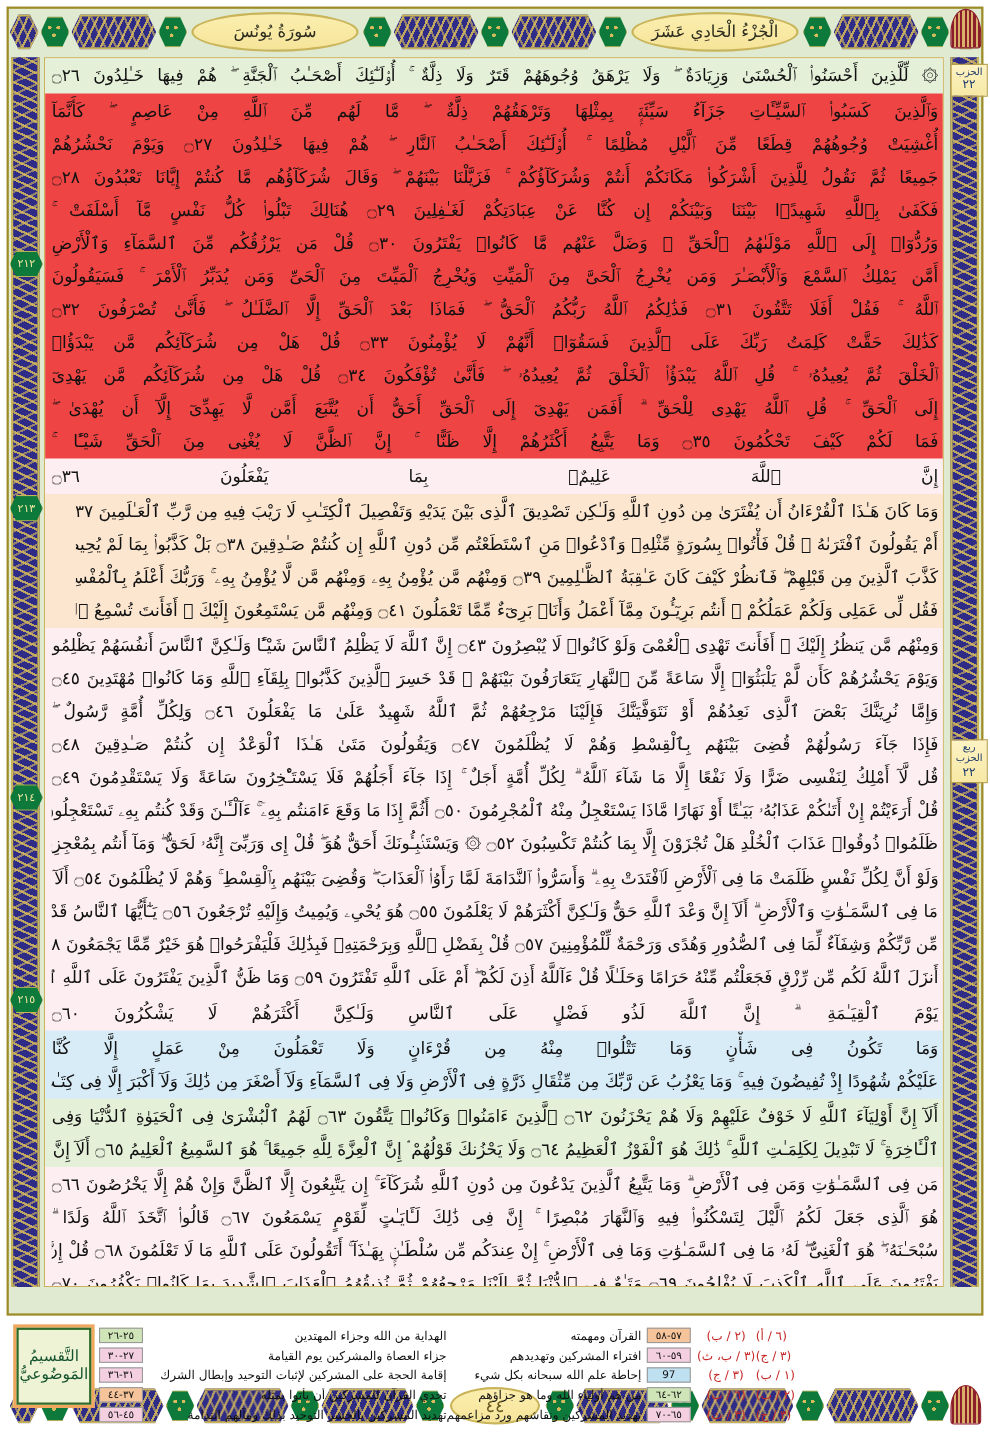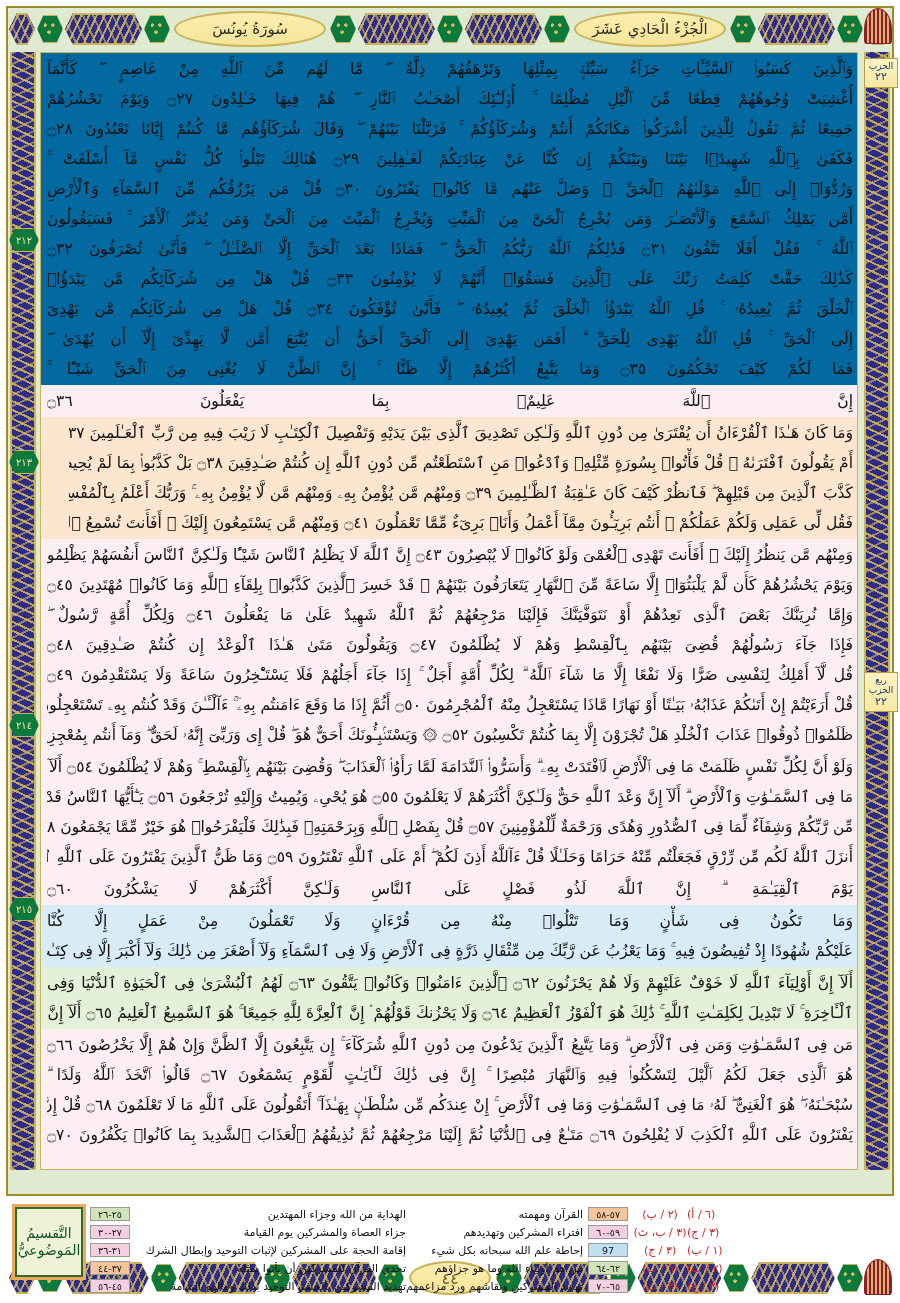--- a/index.html
+++ b/index.html
@@ -339,21 +339,24 @@
 
   <div class="corner-medallion">
     <div class="dome"></div>
   </div>
   <div class="corner-medallion bottom">
     <div class="dome"></div>
   </div>
 
   <div class="frame-inner-bg">
     <div class="text-area" id="text-area">
-        <div class="band" style="background: #0369a1;">
+        <div class="band" style="background: rgb(228, 240, 216);">
+          <div class="qline">۞ لِّلَّذِينَ أَحْسَنُوا۟ ٱلْحُسْنَىٰ وَزِيَادَةٌ ۖ وَلَا يَرْهَقُ وُجُوهَهُمْ قَتَرٌ وَلَا ذِلَّةٌ ۚ أُو۟لَـٰٓئِكَ أَصْحَـٰبُ ٱلْجَنَّةِ ۖ هُمْ فِيهَا خَـٰلِدُونَ ۝٢٦</div>
+        </div>
+        <div class="band" style="background: #ef4444;">
           <div class="qline">وَٱلَّذِينَ كَسَبُوا۟ ٱلسَّيِّـَٔاتِ جَزَآءُ سَيِّئَةٍۭ بِمِثْلِهَا وَتَرْهَقُهُمْ ذِلَّةٌ ۖ مَّا لَهُم مِّنَ ٱللَّهِ مِنْ عَاصِمٍ ۖ كَأَنَّمَآ</div>
           <div class="qline">أُغْشِيَتْ وُجُوهُهُمْ قِطَعًا مِّنَ ٱلَّيْلِ مُظْلِمًا ۚ أُو۟لَـٰٓئِكَ أَصْحَـٰبُ ٱلنَّارِ ۖ هُمْ فِيهَا خَـٰلِدُونَ ۝٢٧ وَيَوْمَ نَحْشُرُهُمْ</div>
           <div class="qline">جَمِيعًا ثُمَّ نَقُولُ لِلَّذِينَ أَشْرَكُوا۟ مَكَانَكُمْ أَنتُمْ وَشُرَكَآؤُكُمْ ۚ فَزَيَّلْنَا بَيْنَهُمْ ۖ وَقَالَ شُرَكَآؤُهُم مَّا كُنتُمْ إِيَّانَا تَعْبُدُونَ ۝٢٨</div>
           <div class="qline">فَكَفَىٰ بِٱللَّهِ شَهِيدًۢا بَيْنَنَا وَبَيْنَكُمْ إِن كُنَّا عَنْ عِبَادَتِكُمْ لَغَـٰفِلِينَ ۝٢٩ هُنَالِكَ تَبْلُوا۟ كُلُّ نَفْسٍ مَّآ أَسْلَفَتْ ۚ</div>
           <div class="qline">وَرُدُّوٓا۟ إِلَى ٱللَّهِ مَوْلَىٰهُمُ ٱلْحَقِّ ۖ وَضَلَّ عَنْهُم مَّا كَانُوا۟ يَفْتَرُونَ ۝٣٠ قُلْ مَن يَرْزُقُكُم مِّنَ ٱلسَّمَآءِ وَٱلْأَرْضِ</div>
           <div class="qline">أَمَّن يَمْلِكُ ٱلسَّمْعَ وَٱلْأَبْصَـٰرَ وَمَن يُخْرِجُ ٱلْحَىَّ مِنَ ٱلْمَيِّتِ وَيُخْرِجُ ٱلْمَيِّتَ مِنَ ٱلْحَىِّ وَمَن يُدَبِّرُ ٱلْأَمْرَ ۚ فَسَيَقُولُونَ</div>
           <div class="qline">ٱللَّهُ ۚ فَقُلْ أَفَلَا تَتَّقُونَ ۝٣١ فَذَٰلِكُمُ ٱللَّهُ رَبُّكُمُ ٱلْحَقُّ ۖ فَمَاذَا بَعْدَ ٱلْحَقِّ إِلَّا ٱلضَّلَـٰلُ ۖ فَأَنَّىٰ تُصْرَفُونَ ۝٣٢</div>
           <div class="qline">كَذَٰلِكَ حَقَّتْ كَلِمَتُ رَبِّكَ عَلَى ٱلَّذِينَ فَسَقُوٓا۟ أَنَّهُمْ لَا يُؤْمِنُونَ ۝٣٣ قُلْ هَلْ مِن شُرَكَآئِكُم مَّن يَبْدَؤُا۟</div>
           <div class="qline">ٱلْخَلْقَ ثُمَّ يُعِيدُهُۥ ۚ قُلِ ٱللَّهُ يَبْدَؤُا۟ ٱلْخَلْقَ ثُمَّ يُعِيدُهُۥ ۖ فَأَنَّىٰ تُؤْفَكُونَ ۝٣٤ قُلْ هَلْ مِن شُرَكَآئِكُم مَّن يَهْدِىٓ</div>
           <div class="qline">إِلَى ٱلْحَقِّ ۚ قُلِ ٱللَّهُ يَهْدِى لِلْحَقِّ ۗ أَفَمَن يَهْدِىٓ إِلَى ٱلْحَقِّ أَحَقُّ أَن يُتَّبَعَ أَمَّن لَّا يَهِدِّىٓ إِلَّآ أَن يُهْدَىٰ ۖ</div>

